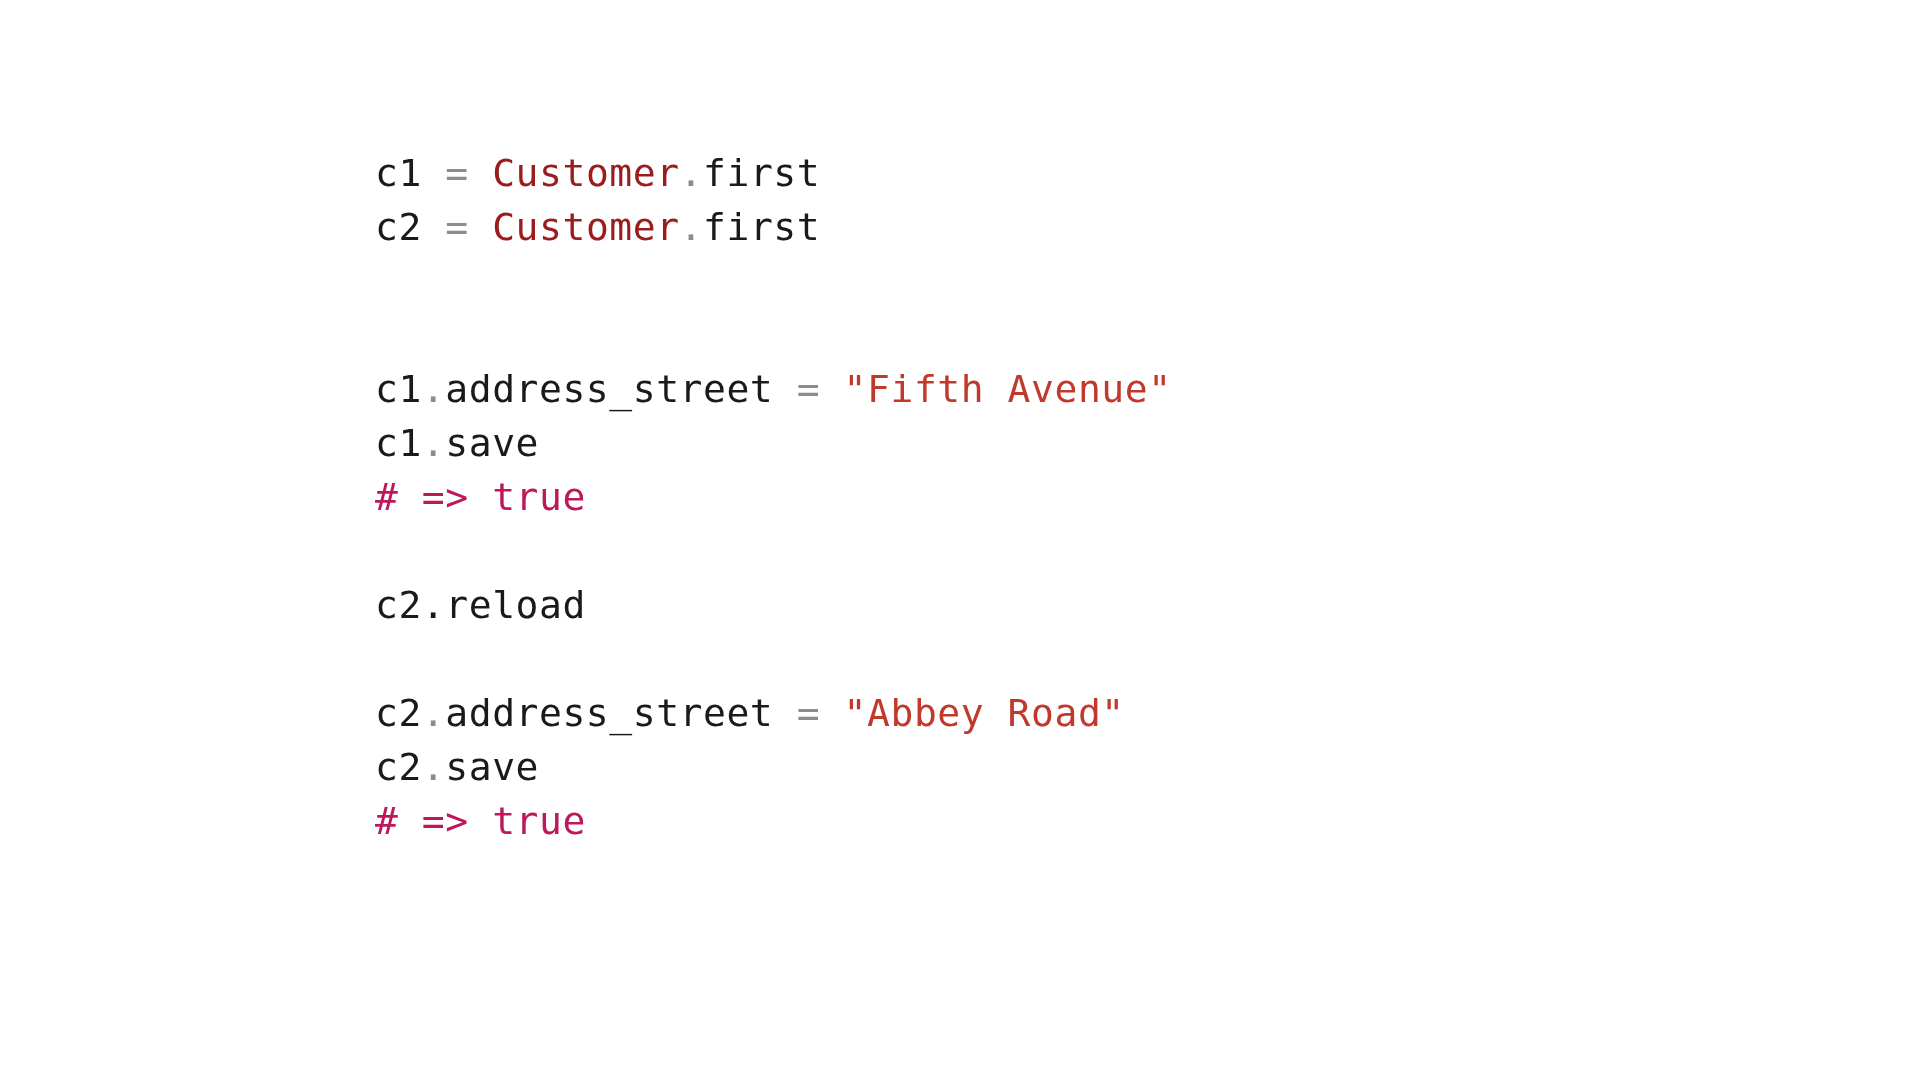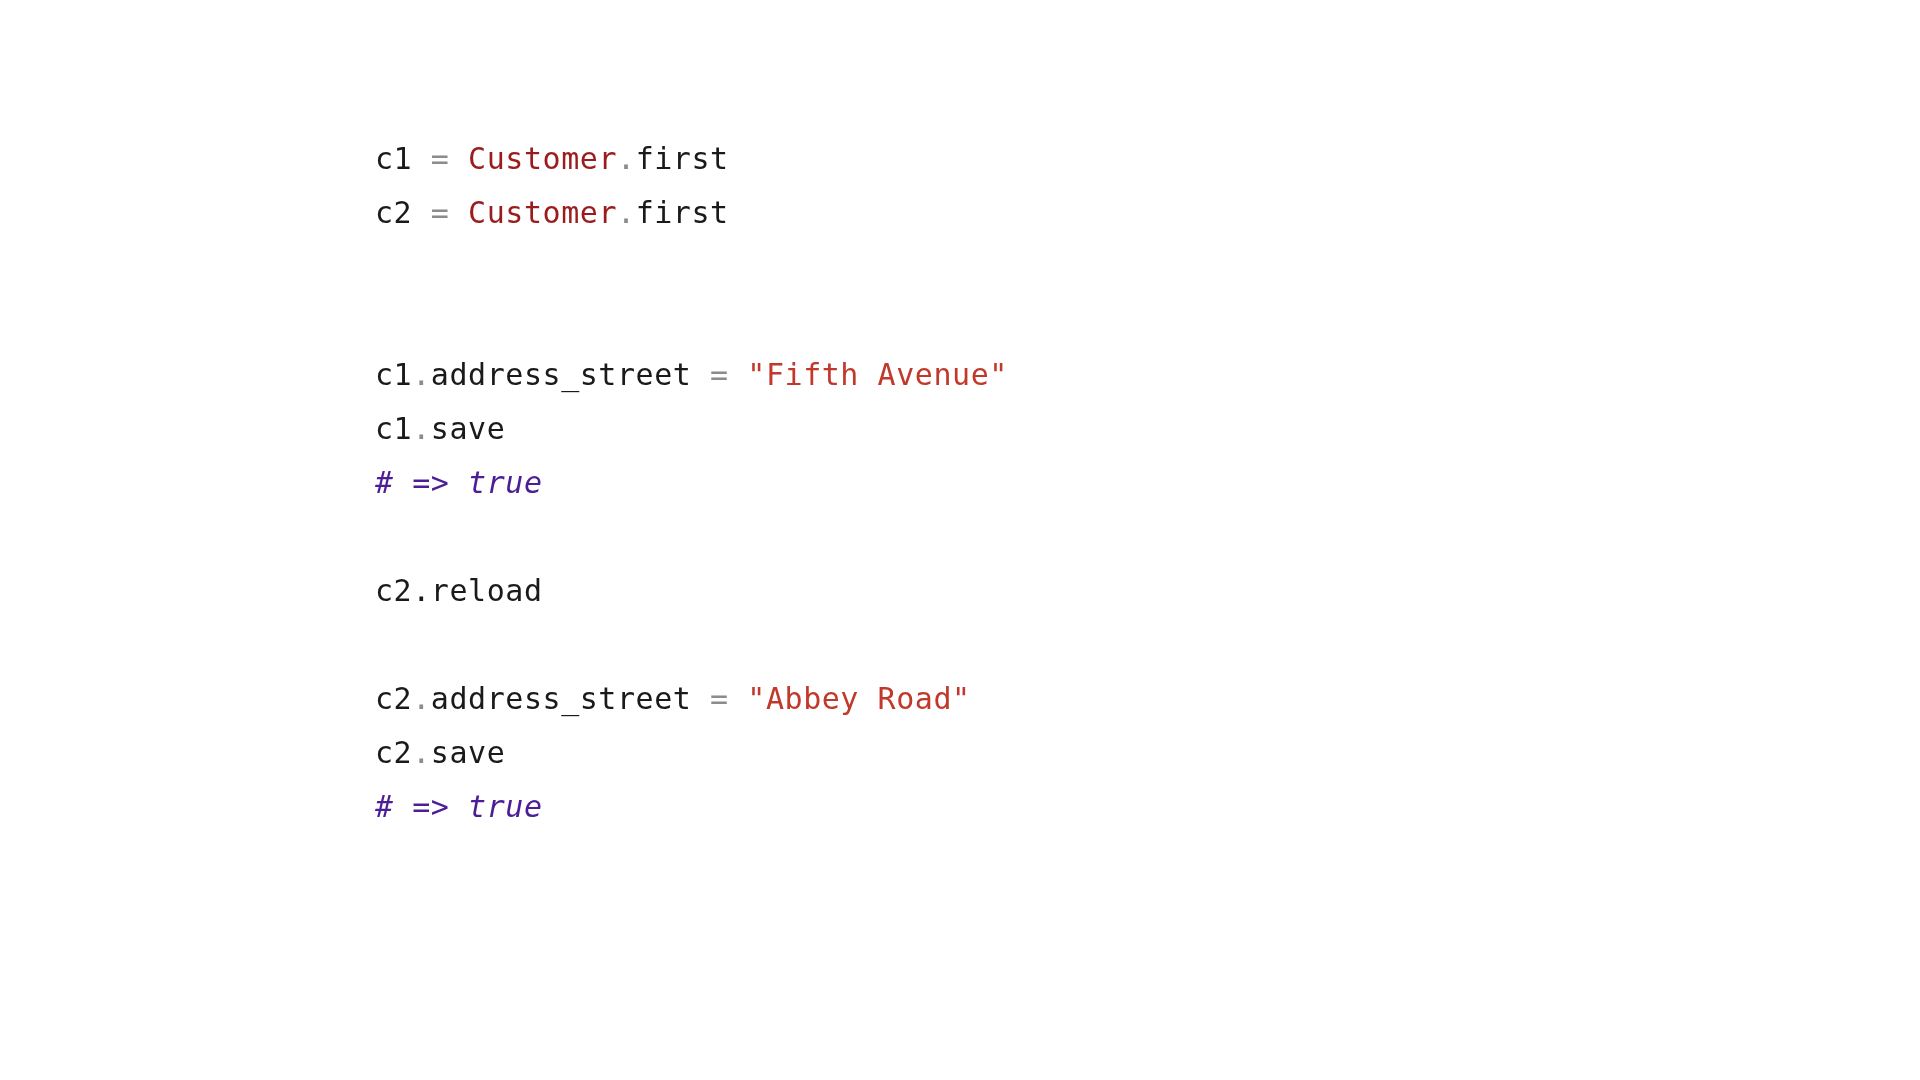--- a/index.html
+++ b/index.html
@@ -10,22 +10,22 @@
   body {
     width: 1920px;
     height: 1080px;
     overflow: hidden;
     font-family: "DejaVu Sans Mono", monospace;
   }
 
   #code-listing {
     position: absolute;
     left: 375px;
-    top: 132px;
-    font-size: 30px;
+    top: 146px;
+    font-size: 38px;
     line-height: 54px;
     white-space: pre;
     letter-spacing: 0.55px;
     -webkit-font-smoothing: antialiased;
   }
 
   .code-line {
     height: 54px;
     white-space: pre;
   }
@@ -34,18 +34,18 @@
   .code-line.blank {
     height: 54px;
   }
 
   
   .tok-plain    { color: #1a1a1a; }
   .tok-op       { color: #8c8c8c; }   
   .tok-dot-dark { color: #1a1a1a; }   
   .tok-class    { color: #9b1c1c; }   
   .tok-string   { color: #c0392b; }   
-  .tok-comment  { color: #4c1d95; font-style: italic; }
+  .tok-comment  { color: #be185d; }
 </style>
 </head>
 <body style="background: rgb(255, 255, 255);">
 
 <div id="code-listing"><div class="code-line"><span class="tok-plain">c1</span><span class="tok-plain"> </span><span class="tok-op">=</span><span class="tok-plain"> </span><span class="tok-class">Customer</span><span class="tok-op">.</span><span class="tok-plain">first</span></div><div class="code-line"><span class="tok-plain">c2</span><span class="tok-plain"> </span><span class="tok-op">=</span><span class="tok-plain"> </span><span class="tok-class">Customer</span><span class="tok-op">.</span><span class="tok-plain">first</span></div><div class="code-line blank">&nbsp;</div><div class="code-line blank">&nbsp;</div><div class="code-line"><span class="tok-plain">c1</span><span class="tok-op">.</span><span class="tok-plain">address_street</span><span class="tok-plain"> </span><span class="tok-op">=</span><span class="tok-plain"> </span><span class="tok-string">"Fifth Avenue"</span></div><div class="code-line"><span class="tok-plain">c1</span><span class="tok-op">.</span><span class="tok-plain">save</span></div><div class="code-line"><span class="tok-comment"># =&gt; true</span></div><div class="code-line blank">&nbsp;</div><div class="code-line"><span class="tok-plain">c2</span><span class="tok-dot-dark">.</span><span class="tok-plain">reload</span></div><div class="code-line blank">&nbsp;</div><div class="code-line"><span class="tok-plain">c2</span><span class="tok-op">.</span><span class="tok-plain">address_street</span><span class="tok-plain"> </span><span class="tok-op">=</span><span class="tok-plain"> </span><span class="tok-string">"Abbey Road"</span></div><div class="code-line"><span class="tok-plain">c2</span><span class="tok-op">.</span><span class="tok-plain">save</span></div><div class="code-line"><span class="tok-comment"># =&gt; true</span></div></div>
 
 </body></html>

